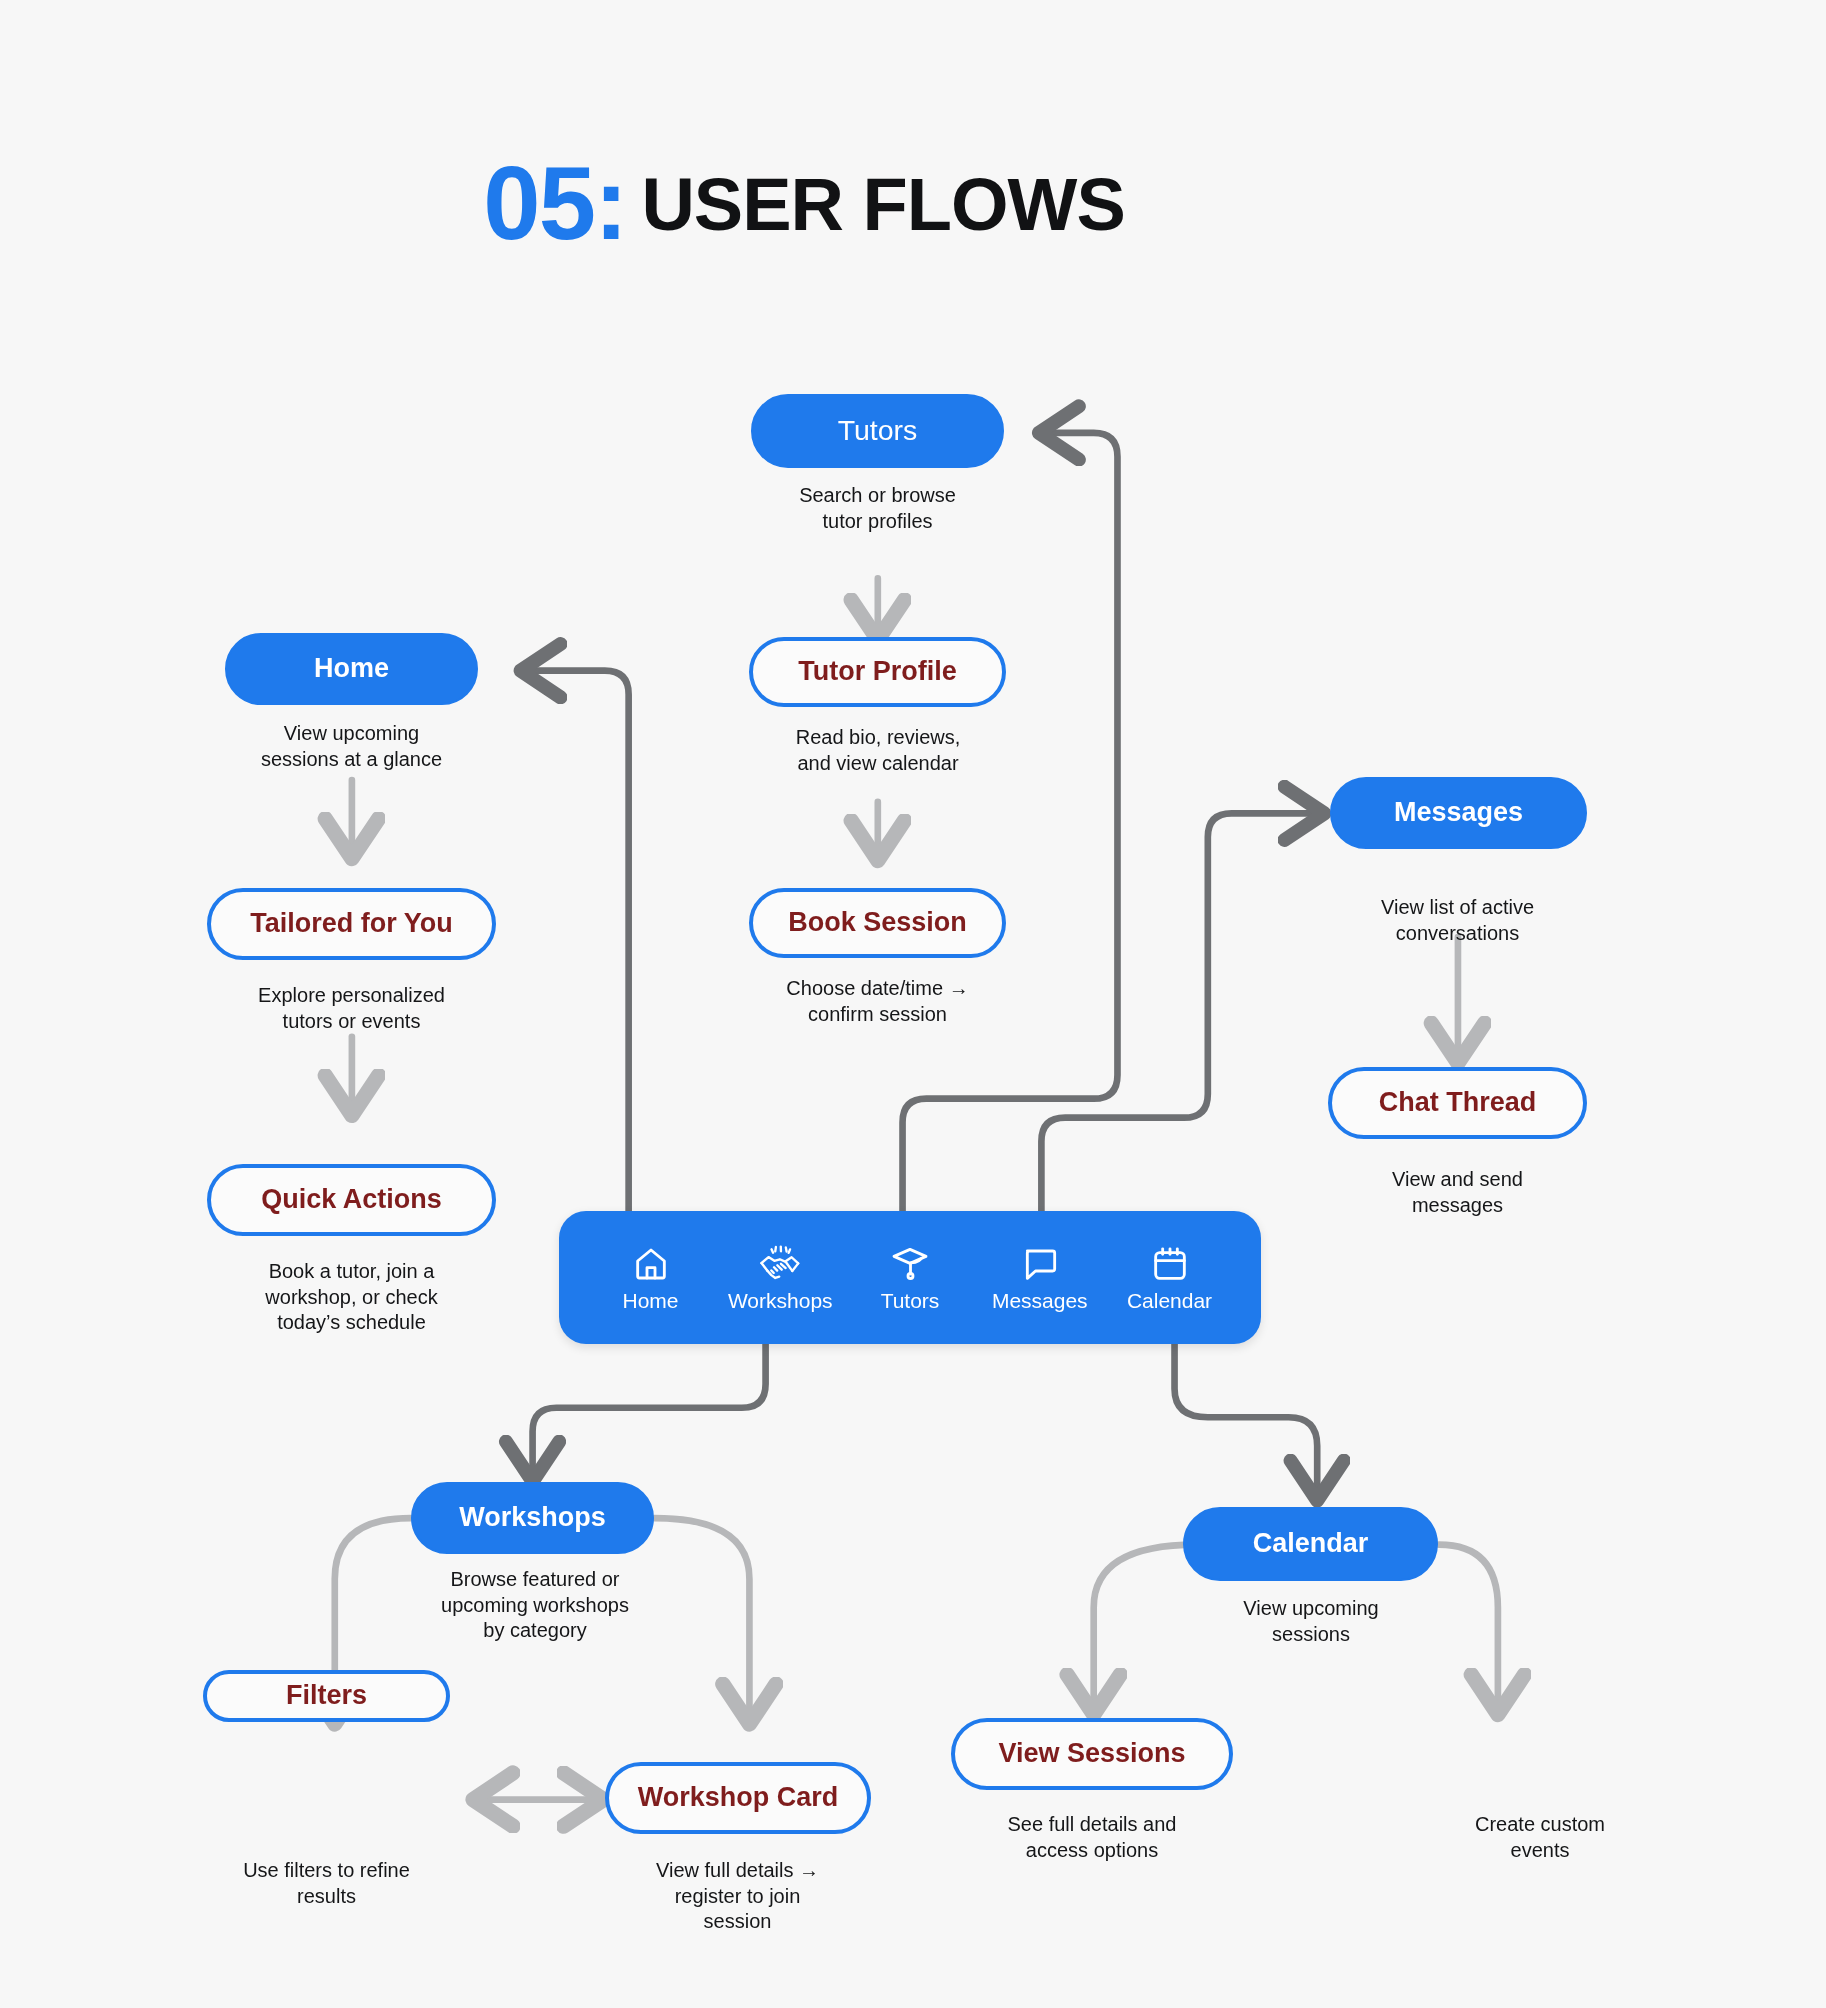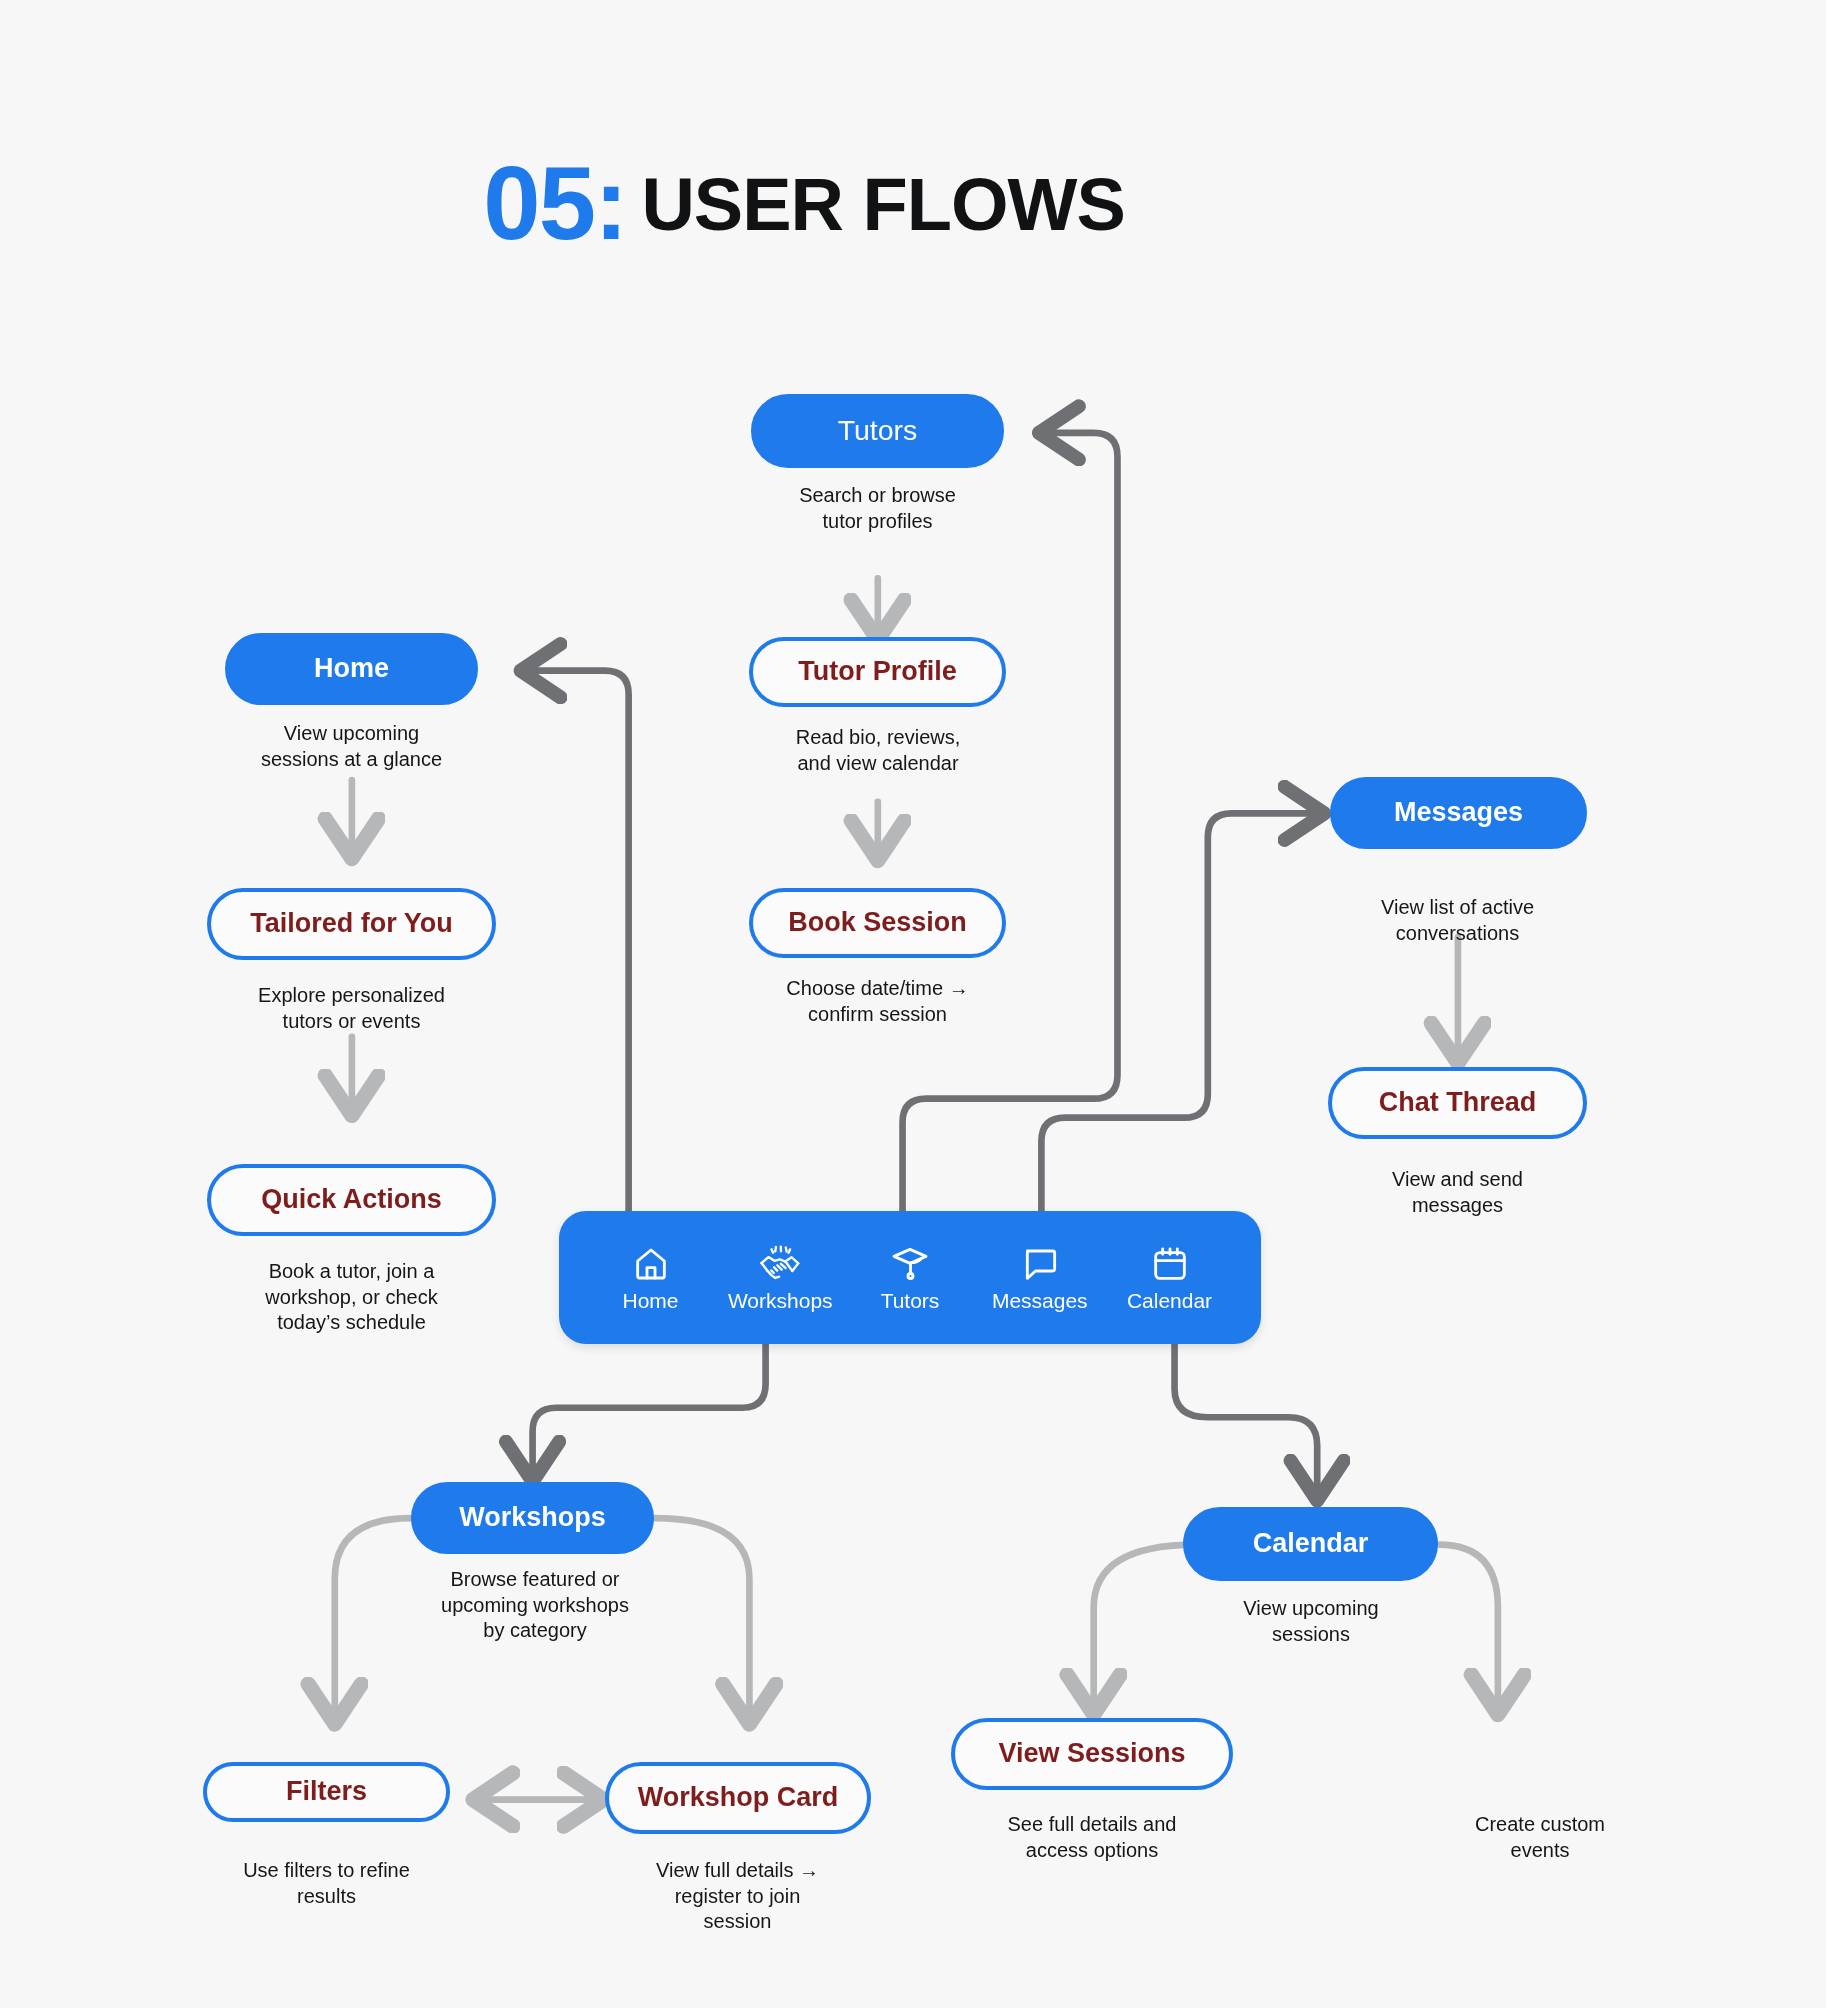--- a/index.html
+++ b/index.html
@@ -182,21 +182,21 @@
   <div class="caption" style="left:1315px; top:1167px; width:285px; white-space:pre-line;">View and send
 messages</div>
 
   <div class="node filled" style="left:411px; top:1482px; width:243px; height:72px;">
     <span class="node-label">Workshops</span>
   </div>
   <div class="caption" style="left:398px; top:1567px; width:274px; white-space:pre-line;">Browse featured or
 upcoming workshops
 by category</div>
 
-  <div class="node outlined" style="left:203px; top:1762px; width:247px; height:60px;">
+  <div class="node outlined" style="left:203px; top:1670px; width:247px; height:52px;">
     <span class="node-label">Filters</span>
   </div>
   <div class="caption" style="left:181px; top:1858px; width:291px; white-space:pre-line;">Use filters to refine
 results</div>
 
   <div class="node outlined" style="left:605px; top:1762px; width:266px; height:72px;">
     <span class="node-label">Workshop Card</span>
   </div>
   <div class="caption" style="left:595px; top:1858px; width:285px; white-space:pre-line;">View full details →
 register to join

